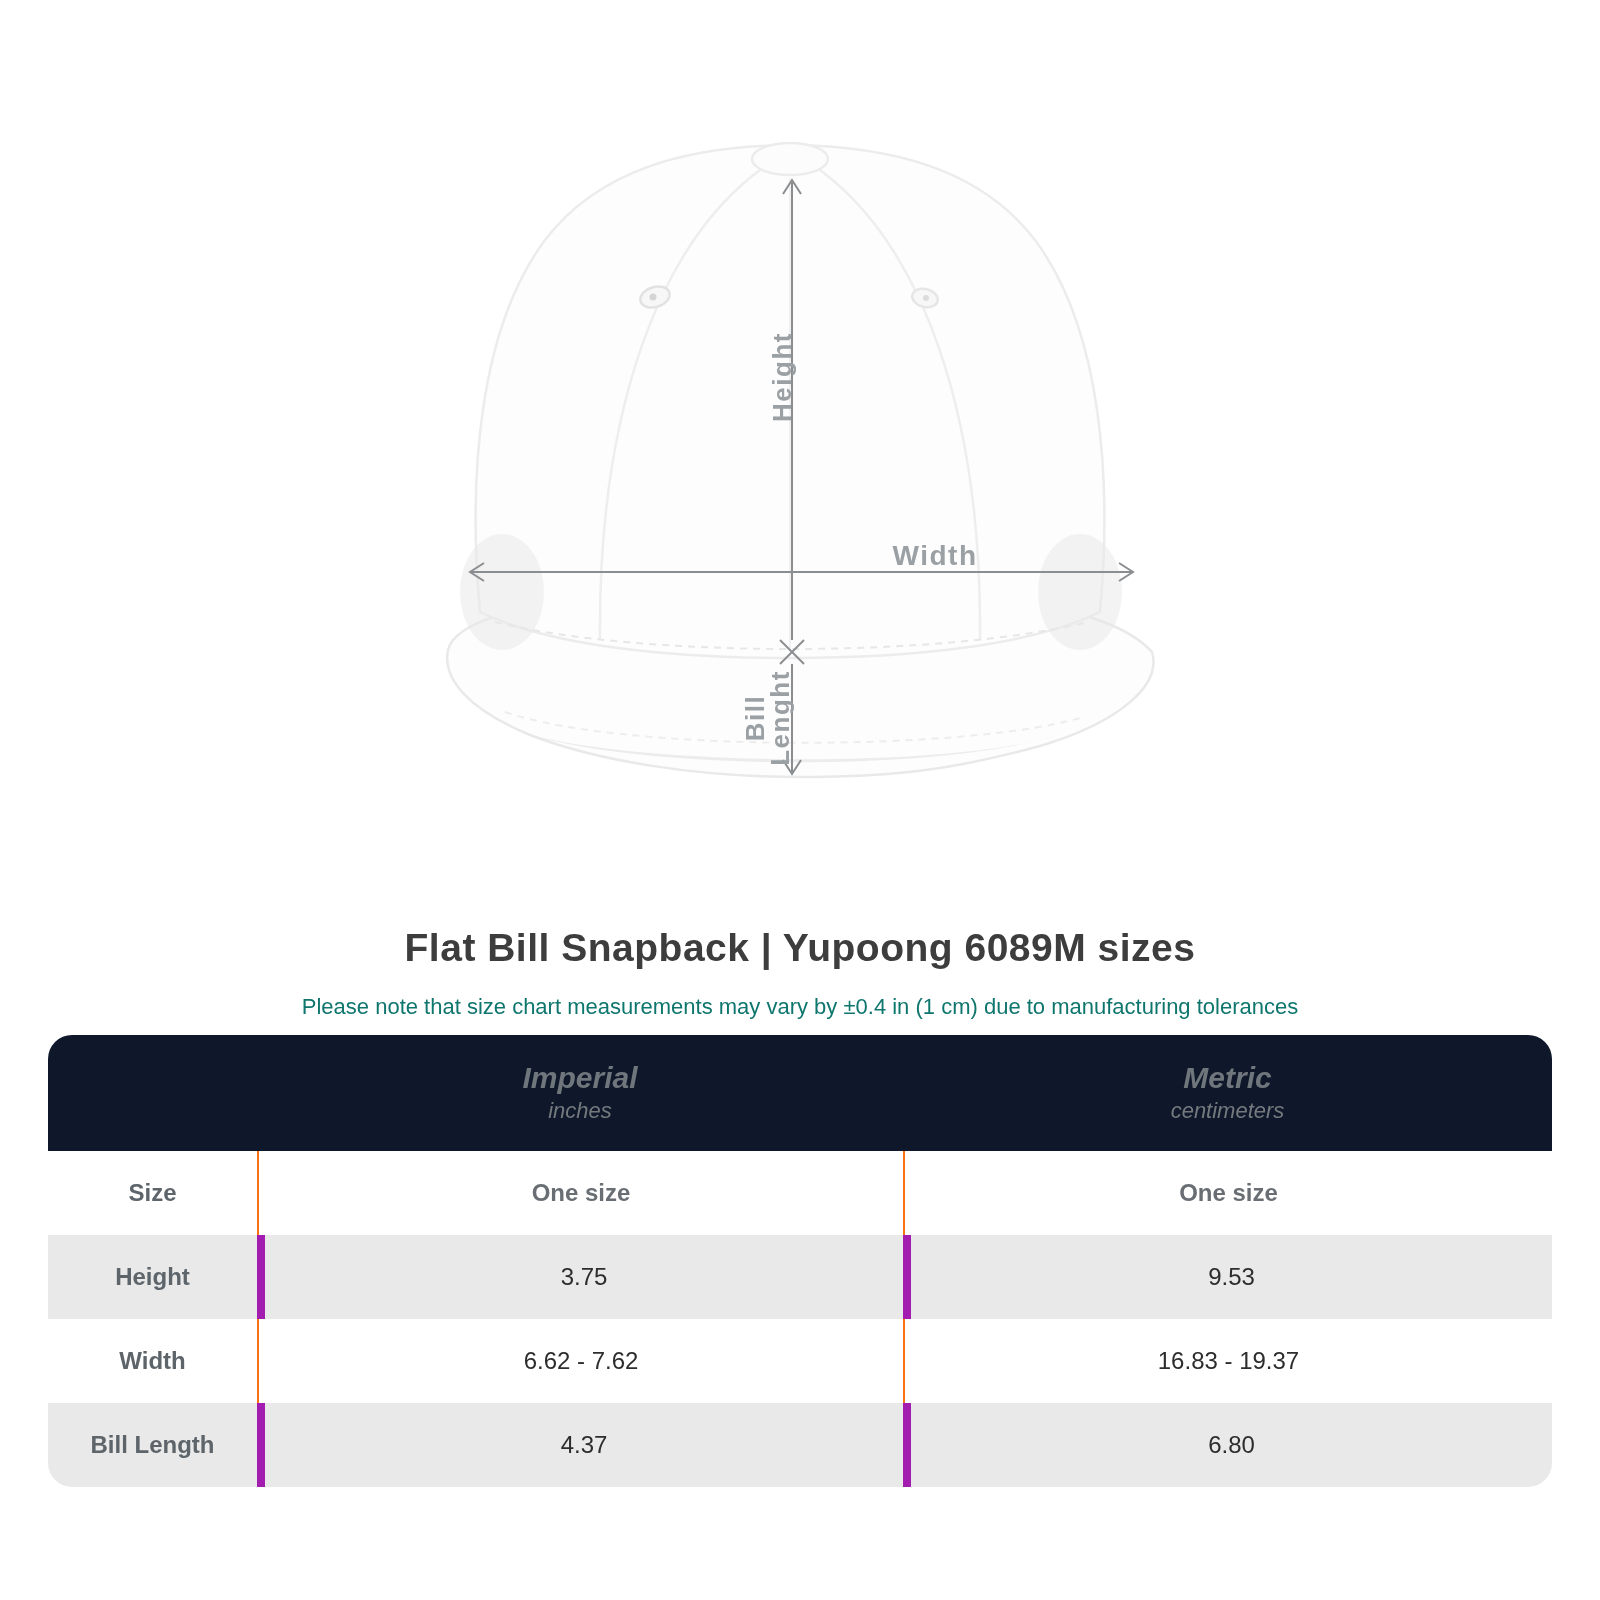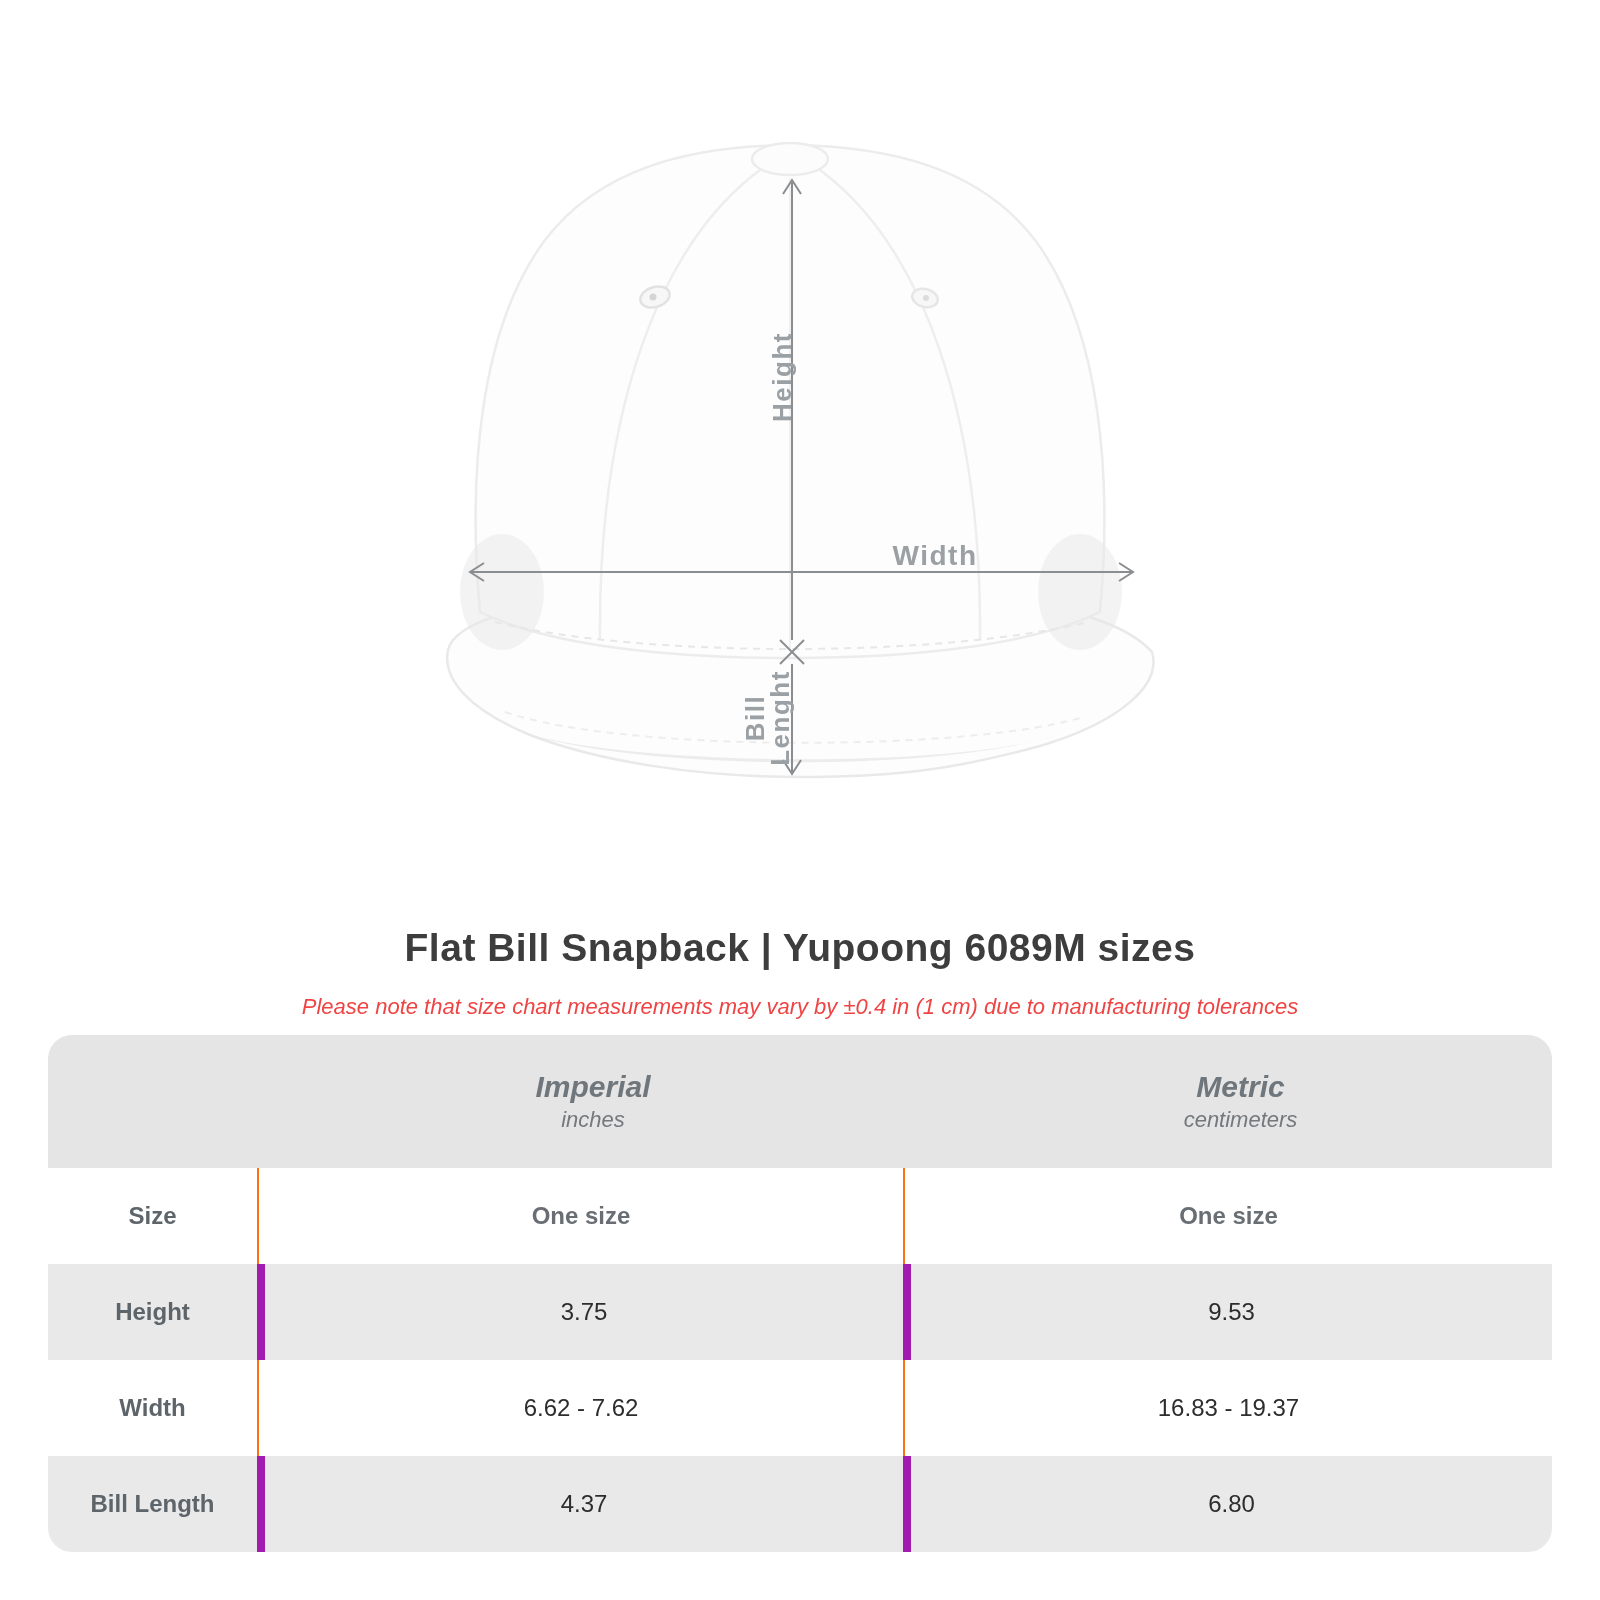--- a/index.html
+++ b/index.html
@@ -9,36 +9,35 @@
   }
   
   .hat-svg{position:absolute;left:430px;top:118px;width:740px;height:692px;}
   
   .heading-block{position:absolute;top:913px;left:0;width:1600px;text-align:center;}
   .page-title{
     font-size:39px;font-weight:bold;color:#3d3d3d;line-height:46px;
     letter-spacing:0.5px;margin:12px;
   }
   .page-subtitle{
-    font-size:22px;font-style:italic;color:#ef4444;line-height:30px;margin-top:21px;
+    font-size:22px;color:#0f766e;line-height:30px;margin-top:21px;
   }
   
   .size-table{
     position:absolute;left:48px;top:1035px;width:1504px;
     border-radius:24px;overflow:hidden;
   }
   .table-header{
-    display:grid;grid-template-columns:209px 646px 649px;height:133px;
-    background:#e5e5e5;
-    padding-left:13px;
+    display:grid;grid-template-columns:209px 646px 649px;height:116px;
+    background:#0f172a;
   }
   .hdr-cell{display:flex;flex-direction:column;align-items:center;justify-content:center;}
   .hdr-label{font-size:30px;font-weight:bold;font-style:italic;color:#6f767c;line-height:34px;}
   .hdr-sublabel{font-size:22px;font-style:italic;color:#74797e;line-height:28px;margin-top:2px;}
-  .table-row{display:grid;grid-template-columns:209px 646px 649px;height:96px;}
+  .table-row{display:grid;grid-template-columns:209px 646px 649px;height:84px;}
   .table-row.white{background:#ffffff;}
   .table-row.gray{background:#e9e9e9;}
   .cell{display:flex;align-items:center;justify-content:center;box-sizing:border-box;}
   .table-row.white .cell.div{border-left:2px solid #f97316;}
   .table-row.gray .cell.div{border-left:8px solid #a21caf;}
   .row-label{font-size:24px;font-weight:bold;color:#5d646a;}
   .cell-value{font-size:24px;color:#2d2d2d;}
   .cell-value.onesize{font-weight:bold;color:#686e73;}
 </style>
 </head>

